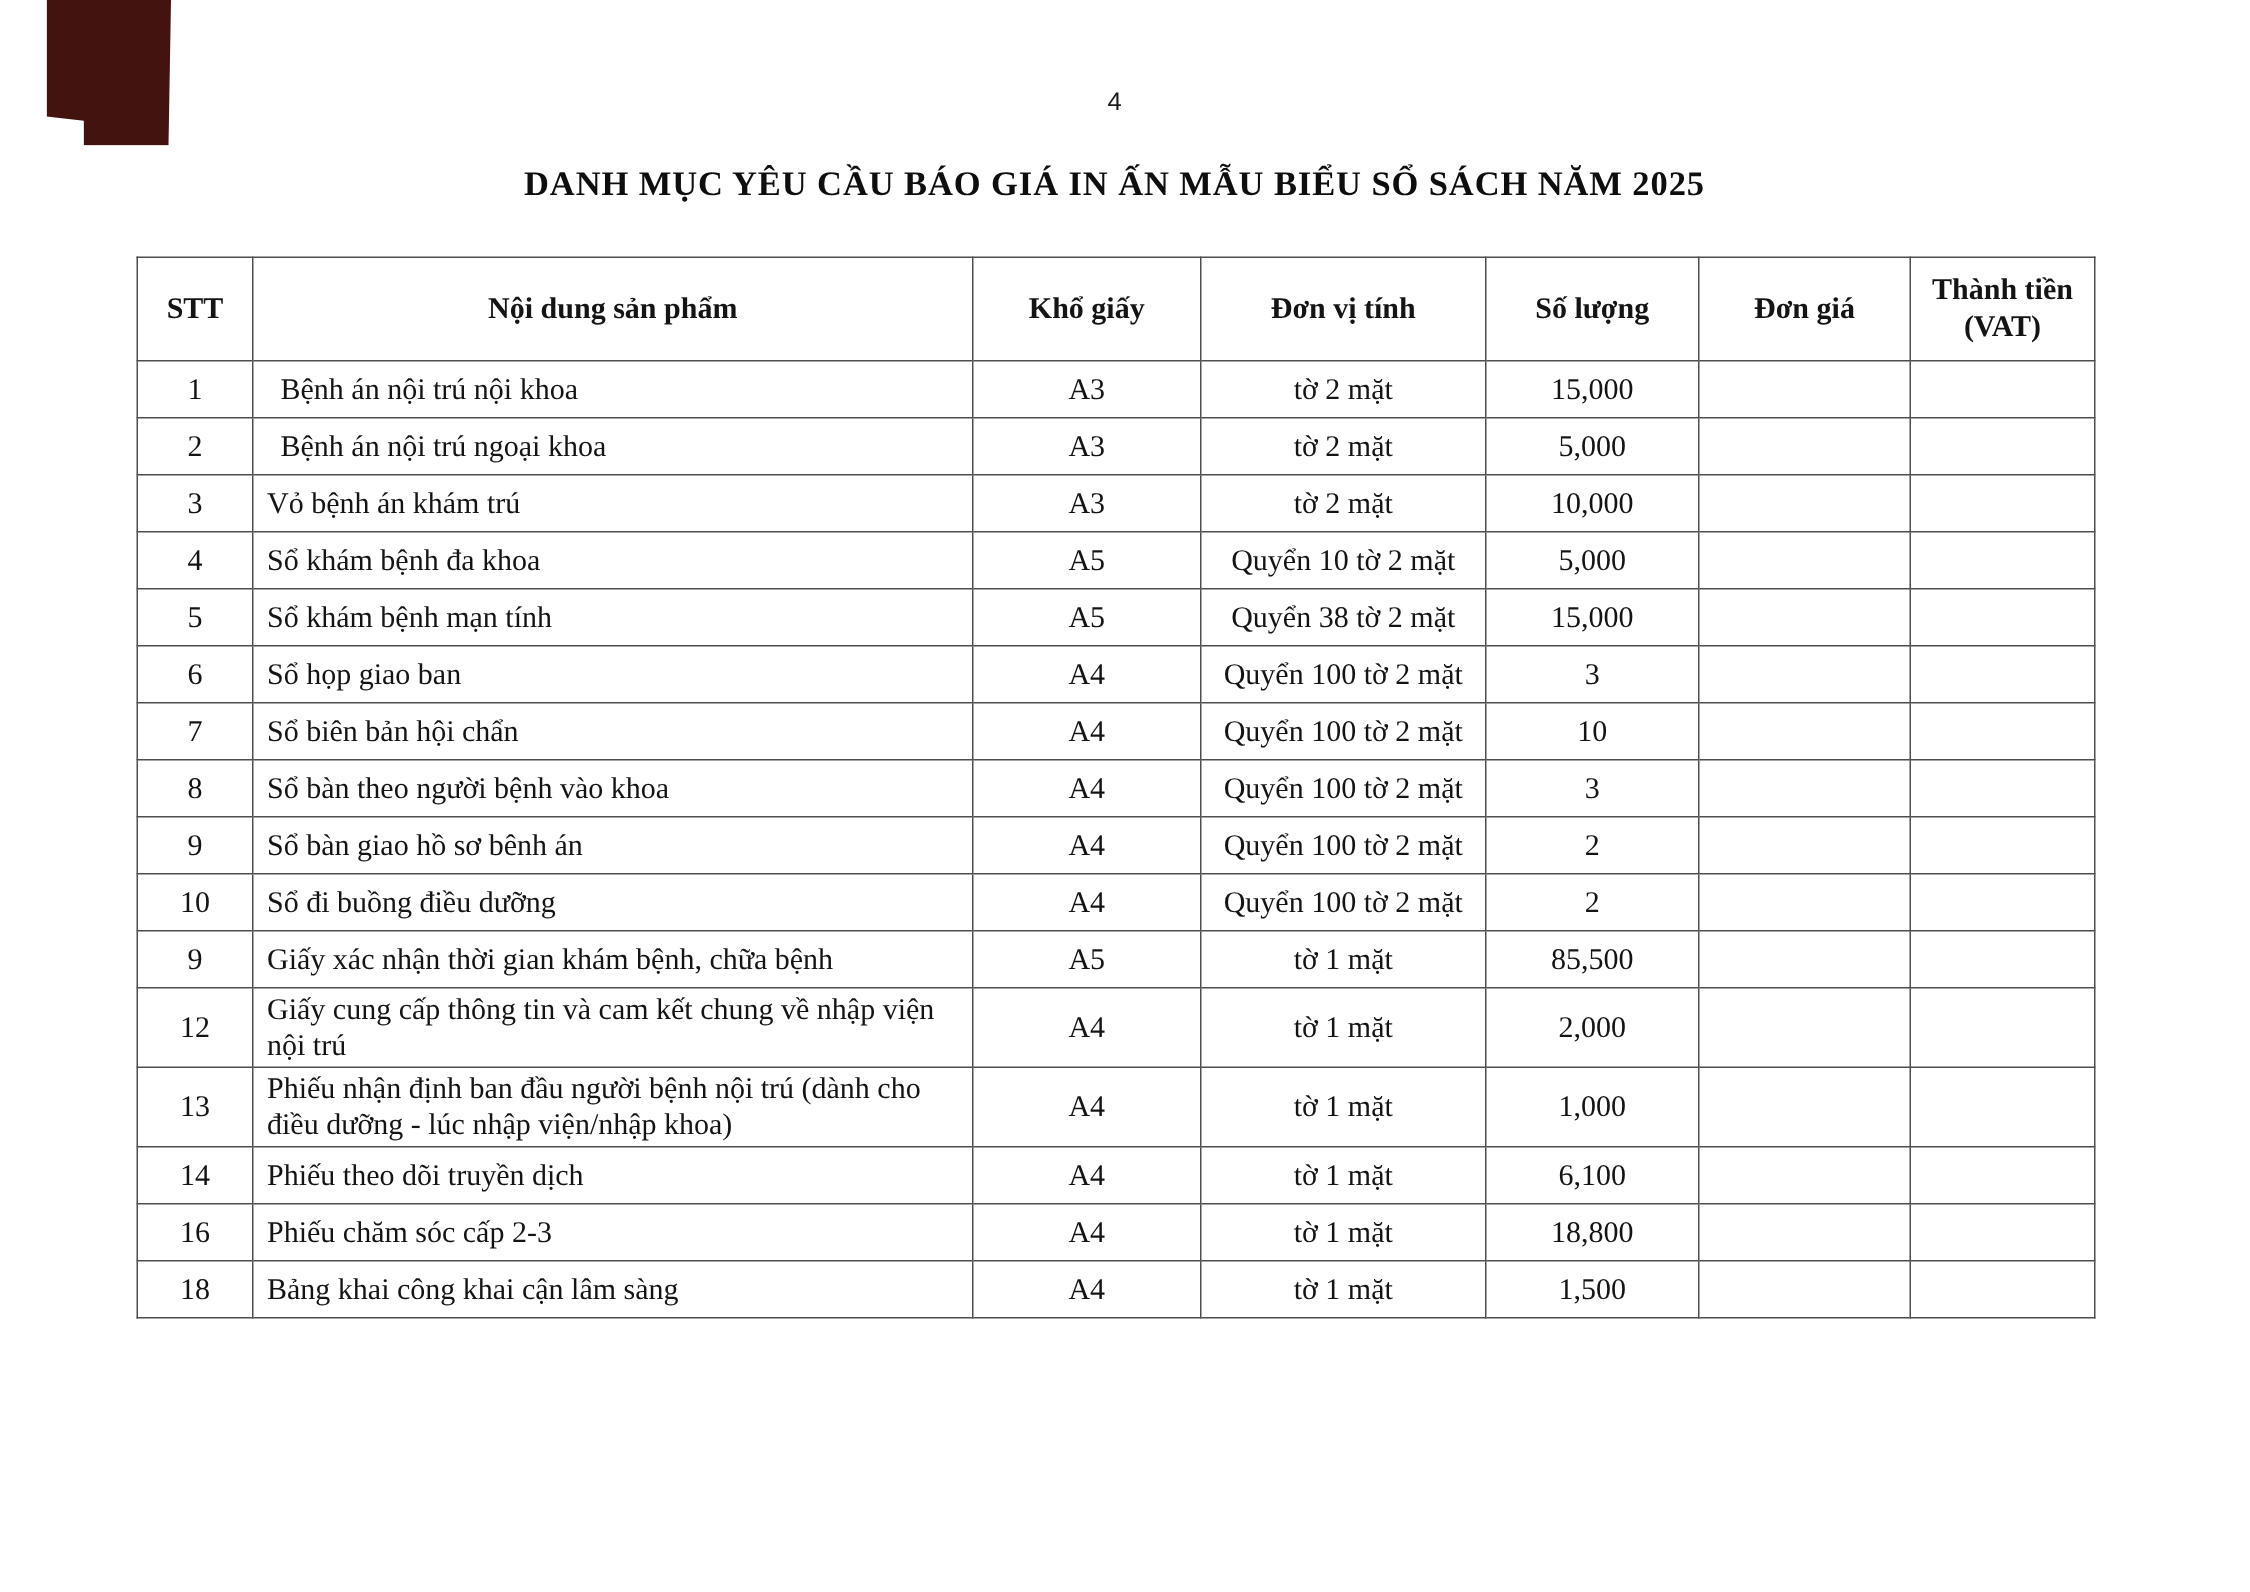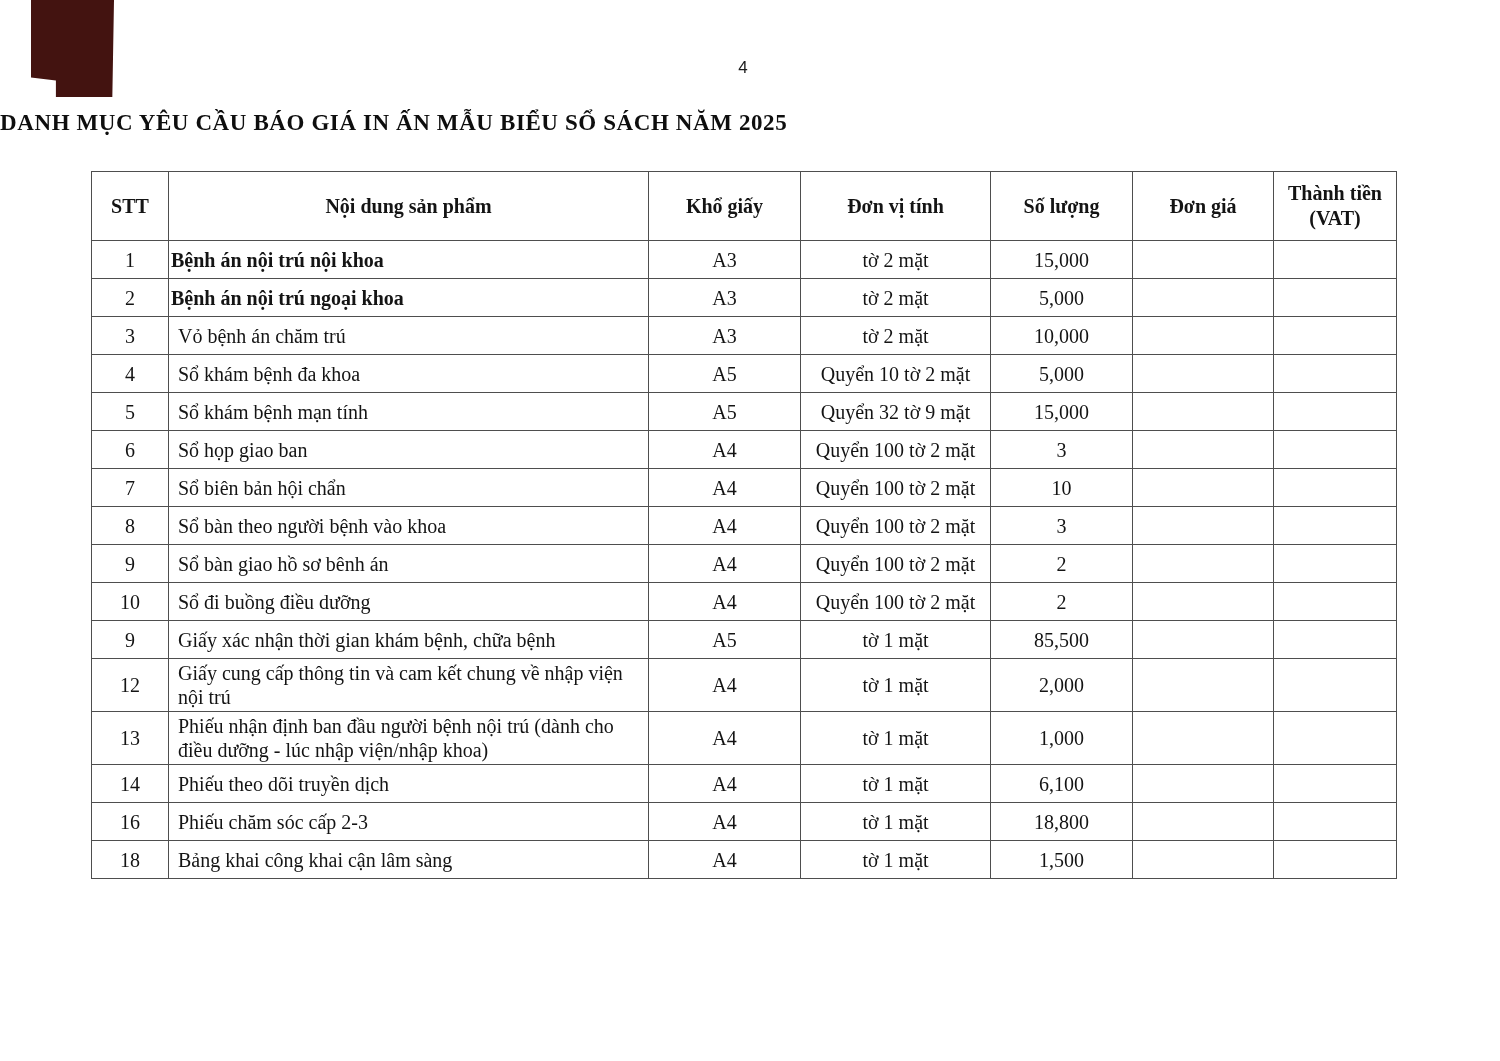--- a/index.html
+++ b/index.html
@@ -28,20 +28,21 @@
     text-align: center;
     font-family: "Liberation Sans", sans-serif;
     font-size: 17px;
     color: #1c1c1c;
   }
 
   .doc-title {
     position: absolute;
     top: 110px; left: 0;
     width: 1486px;
+    text-align: center;
     font-size: 23px;
     font-weight: bold;
     letter-spacing: 0.6px;
     color: #0e0e0e;
     white-space: nowrap;
   }
 
   table.quote-table {
     position: absolute;
     left: 91px; top: 171px;
@@ -64,21 +65,21 @@
   }
   .quote-table tbody tr { height: 38px; }
   .quote-table tbody tr.tall { height: 50px; }
   .quote-table td {
     font-size: 20px;
     padding: 2px 6px;
     line-height: 1.2;
   }
   td.c { text-align: center; }
   td.name { text-align: left; padding-left: 9px; }
-  tr.indent td.name { padding-left: 2px; font-weight: bold; }
+  tr.indent td.name { padding-left: 18px; }
 
   col.w-stt   { width: 77px; }
   col.w-name  { width: 480px; }
   col.w-size  { width: 152px; }
   col.w-unit  { width: 190px; }
   col.w-qty   { width: 142px; }
   col.w-price { width: 141px; }
   col.w-total { width: 123px; }
 </style>
 </head>
@@ -125,41 +126,41 @@
         <td class="c">2</td>
         <td class="name">Bệnh án nội trú ngoại khoa</td>
         <td class="c">A3</td>
         <td class="c">tờ 2 mặt</td>
         <td class="c">5,000</td>
         <td class="c"></td>
         <td class="c"></td>
       </tr>
       <tr>
         <td class="c">3</td>
-        <td class="name">Vỏ bệnh án chăm trú</td>
+        <td class="name">Vỏ bệnh án khám trú</td>
         <td class="c">A3</td>
         <td class="c">tờ 2 mặt</td>
         <td class="c">10,000</td>
         <td class="c"></td>
         <td class="c"></td>
       </tr>
       <tr>
         <td class="c">4</td>
         <td class="name">Sổ khám bệnh đa khoa</td>
         <td class="c">A5</td>
         <td class="c">Quyển 10 tờ 2 mặt</td>
         <td class="c">5,000</td>
         <td class="c"></td>
         <td class="c"></td>
       </tr>
       <tr>
         <td class="c">5</td>
         <td class="name">Sổ khám bệnh mạn tính</td>
         <td class="c">A5</td>
-        <td class="c">Quyển 32 tờ 9 mặt</td>
+        <td class="c">Quyển 38 tờ 2 mặt</td>
         <td class="c">15,000</td>
         <td class="c"></td>
         <td class="c"></td>
       </tr>
       <tr>
         <td class="c">6</td>
         <td class="name">Sổ họp giao ban</td>
         <td class="c">A4</td>
         <td class="c">Quyển 100 tờ 2 mặt</td>
         <td class="c">3</td>

